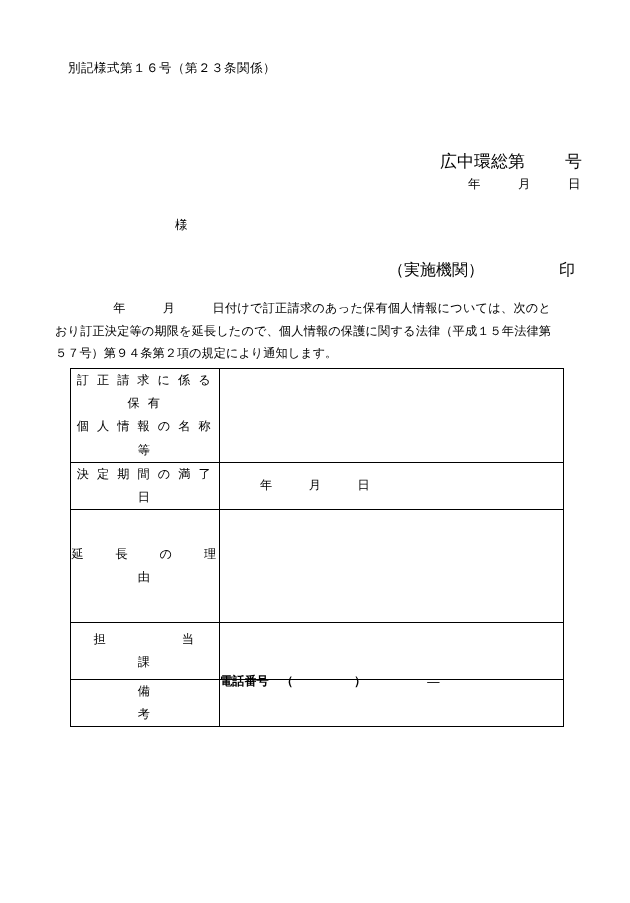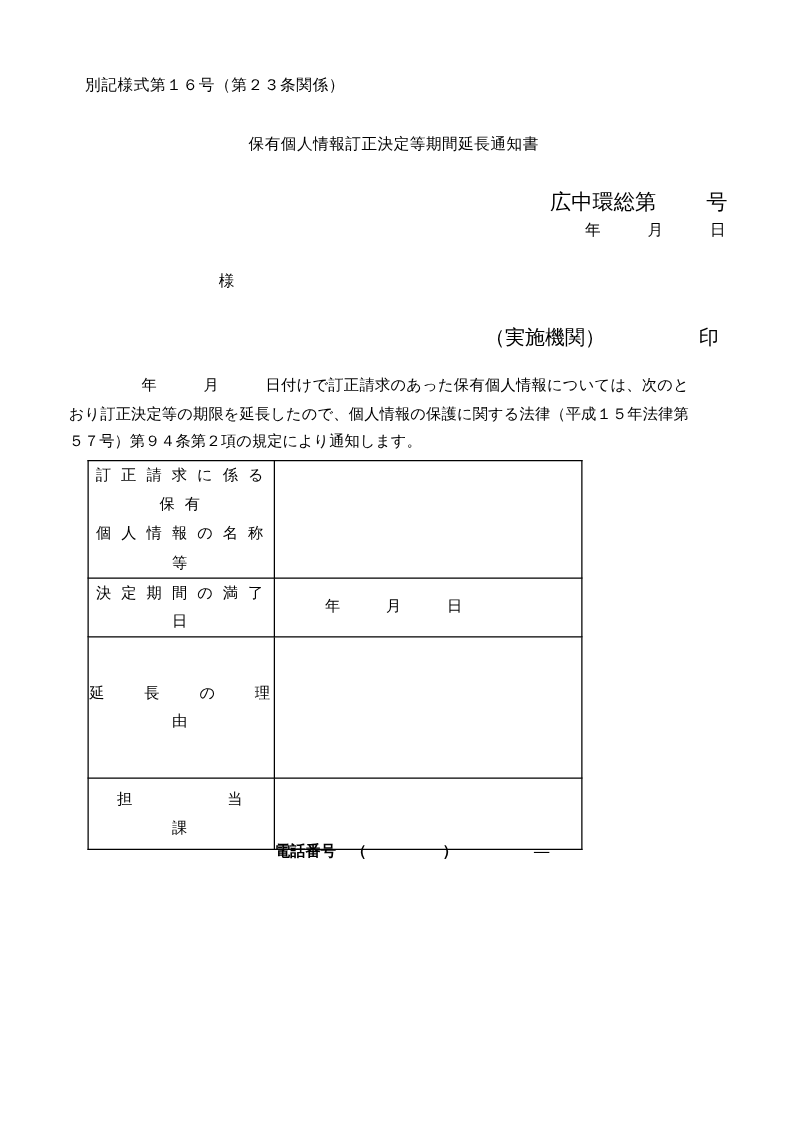--- a/index.html
+++ b/index.html
@@ -84,21 +84,21 @@
     text-indent: 0;
   }
   .body-text .lead-indent {
     display: inline-block;
     width: 58px;
   }
   table.form-table {
     position: absolute;
     left: 70px;
     top: 368px;
-    width: 396px;
+    width: 494px;
     border-collapse: collapse;
     table-layout: fixed;
     font-size: 12.2px;
   }
   table.form-table td {
     border: 1px solid #000000;
     padding: 0;
     vertical-align: middle;
   }
   td.label-cell {
@@ -136,21 +136,20 @@
     font-weight: bold;
   }
 </style>
 </head>
 <body>
 
 <div class="page">
 
   <div class="form-no">別記様式第１６号（第２３条関係）</div>
 
-  <div class="doc-title">保有個人情報訂正決定等期間延長通知書</div>
 
   <div class="doc-number">
     <span>広中環総第</span><span class="spacer"></span><span>号</span>
   </div>
 
   <div class="doc-date">年　　　月　　　日</div>
 
   <div class="addressee">様</div>
 
   <div class="issuer">
@@ -183,16 +182,22 @@
         <td class="value-cell"></td>
       </tr>
       <tr class="row-section">
         <td class="label-cell">
           <span class="lbl">担　　　　　当　　　　　課</span>
         </td>
         <td class="value-cell">
           <div class="phone-line">電話番号　（　　　　　）　　　　　―</div>
         </td>
       </tr>
+      <tr class="row-note">
+        <td class="label-cell">
+          <span class="lbl">備　　　　　　　　　考</span>
+        </td>
+        <td class="value-cell"></td>
+      </tr>
     </tbody>
   </table>
 
 </div>
 
 </body></html>

